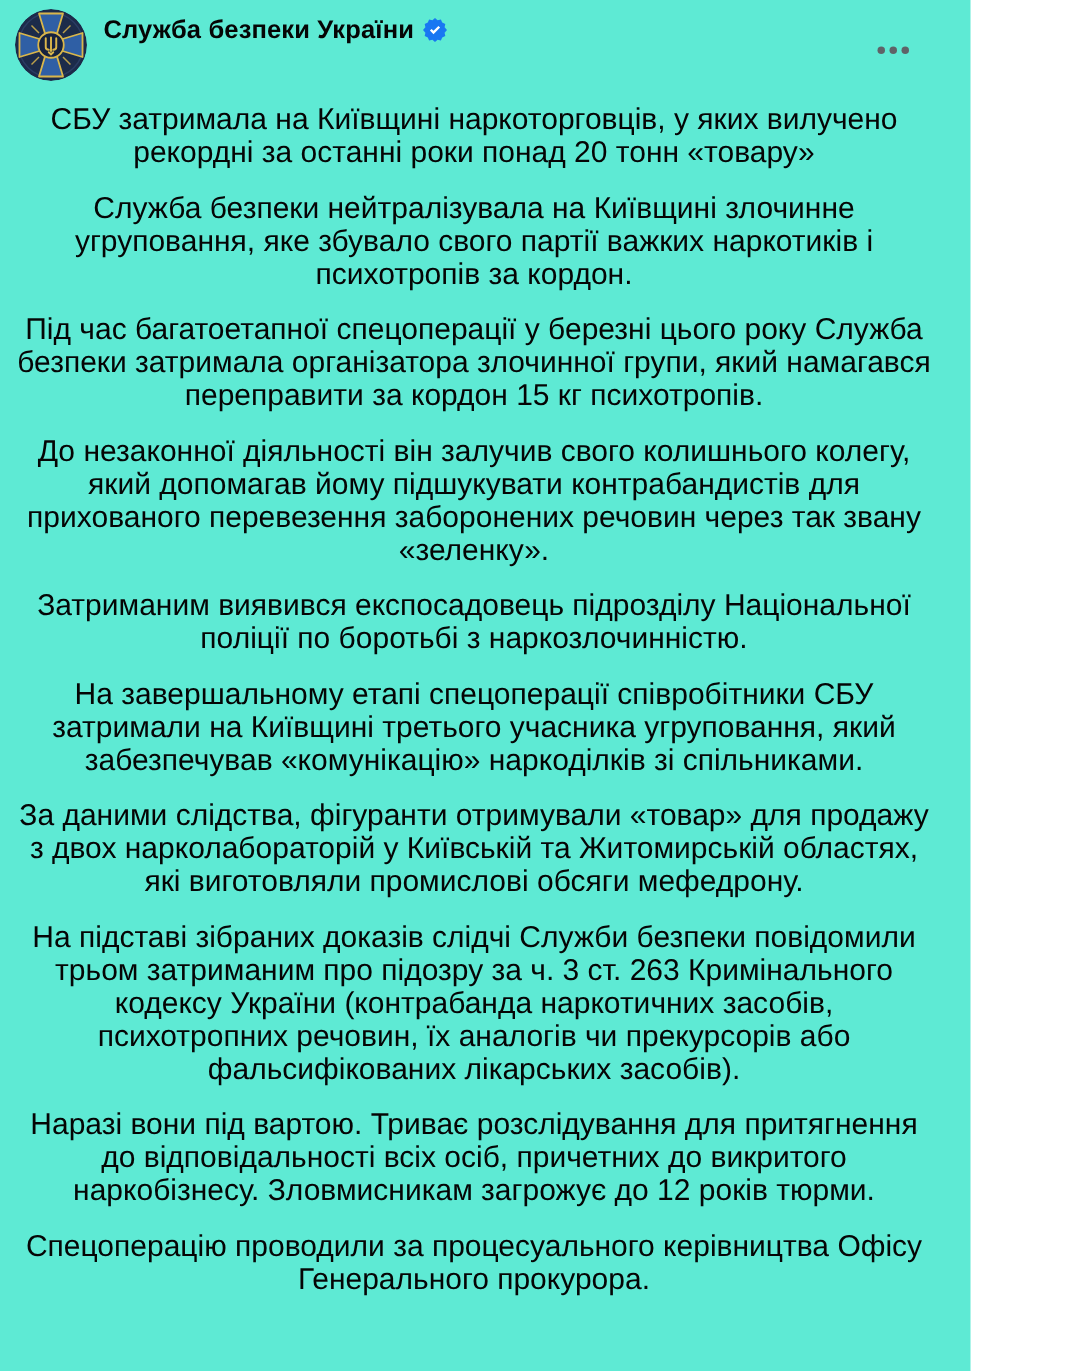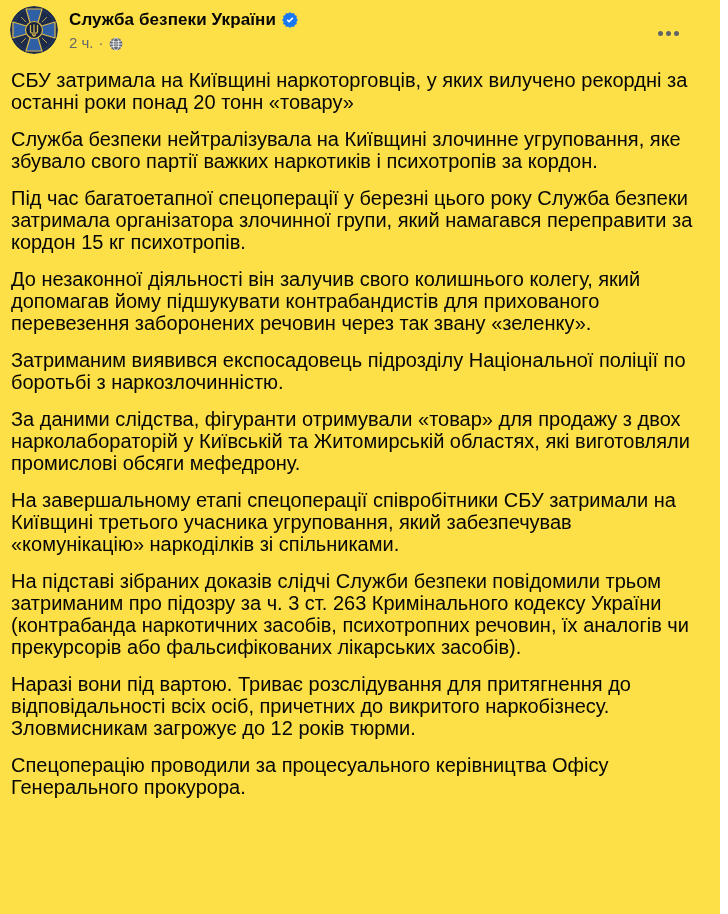--- a/index.html
+++ b/index.html
@@ -6,25 +6,26 @@
     margin: 0;
     padding: 0;
     background: #ffffff;
     width: 728px;
     height: 914px;
     overflow: hidden;
     font-family: "Liberation Sans", "DejaVu Sans", sans-serif;
   }
   .post-card {
     position: relative;
-    width: 720px;
+    width: 647px;
     min-height: 914px;
-    background: #fde047;
+    background: #5eead4;
     box-sizing: border-box;
     padding: 6px 12px 10px 10px;
+    text-align: center;
   }
   .post-header {
     display: flex;
     align-items: flex-start;
     position: relative;
   }
   .avatar-wrap {
     width: 48px;
     height: 48px;
     flex: 0 0 48px;
@@ -141,48 +142,35 @@
     </div>
 
     <div class="header-info">
       <div class="page-name-row">
         <span class="page-name">Служба безпеки України</span>
         <svg class="verified-badge" viewBox="0 0 24 24" xmlns="http://www.w3.org/2000/svg">
           <path fill="#1877F2" d="M12 0l2.6 2.2 3.3-.7 1.3 3.1 3.1 1.3-.7 3.3L24 12l-2.4 2.8.7 3.3-3.1 1.3-1.3 3.1-3.3-.7L12 24l-2.6-2.2-3.3.7-1.3-3.1-3.1-1.3.7-3.3L0 12l2.4-2.8-.7-3.3 3.1-1.3 1.3-3.1 3.3.7z"></path>
           <path fill="#ffffff" d="M10.5 16.2l-3.6-3.6 1.7-1.7 1.9 1.9 4.9-4.9 1.7 1.7z"></path>
         </svg>
       </div>
-      <div class="meta-row">
-        <span class="meta-timestamp">2 ч.</span>
-        <span class="meta-separator">·</span>
-        <svg class="globe-icon" viewBox="0 0 16 16" xmlns="http://www.w3.org/2000/svg">
-          <circle cx="8" cy="8" r="7.2" fill="#606770"></circle>
-          <g stroke="#ffffff" stroke-width="1" fill="none" opacity="0.95">
-            <ellipse cx="8" cy="8" rx="3.2" ry="7.2"></ellipse>
-            <line x1="0.8" y1="8" x2="15.2" y2="8"></line>
-            <path d="M 1.6,4.4 Q 8,7 14.4,4.4"></path>
-            <path d="M 1.6,11.6 Q 8,9 14.4,11.6"></path>
-          </g>
-        </svg>
-      </div>
     </div>
 
     <div class="more-button">
       <span class="dot"></span>
       <span class="dot"></span>
       <span class="dot"></span>
     </div>
   </div>
 
   <div class="post-body">
       <p>СБУ затримала на Київщині наркоторговців, у яких вилучено рекордні за останні роки понад 20 тонн «товару»</p>
       <p>Служба безпеки нейтралізувала на Київщині злочинне угруповання, яке збувало свого партії важких наркотиків і психотропів за кордон.</p>
       <p>Під час багатоетапної спецоперації у березні цього року Служба безпеки затримала організатора злочинної групи, який намагався переправити за кордон 15 кг психотропів.</p>
       <p>До незаконної діяльності він залучив свого колишнього колегу, який допомагав йому підшукувати контрабандистів для прихованого перевезення заборонених речовин через так звану «зеленку».</p>
       <p>Затриманим виявився експосадовець підрозділу Національної поліції по боротьбі з наркозлочинністю.</p>
+      <p>На завершальному етапі спецоперації співробітники СБУ затримали на Київщині третього учасника угруповання, який забезпечував «комунікацію» наркоділків зі спільниками.</p>
       <p>За даними слідства, фігуранти отримували «товар» для продажу з двох нарколабораторій у Київській та Житомирській областях, які виготовляли промислові обсяги мефедрону.</p>
-      <p>На завершальному етапі спецоперації співробітники СБУ затримали на Київщині третього учасника угруповання, який забезпечував «комунікацію» наркоділків зі спільниками.</p>
       <p>На підставі зібраних доказів слідчі Служби безпеки повідомили трьом затриманим про підозру за ч. 3 ст. 263 Кримінального кодексу України (контрабанда наркотичних засобів, психотропних речовин, їх аналогів чи прекурсорів або фальсифікованих лікарських засобів).</p>
       <p>Наразі вони під вартою. Триває розслідування для притягнення до відповідальності всіх осіб, причетних до викритого наркобізнесу. Зловмисникам загрожує до 12 років тюрми.</p>
       <p>Спецоперацію проводили за процесуального керівництва Офісу Генерального прокурора.</p>
     </div>
 
 </div>
 
 </body></html>

